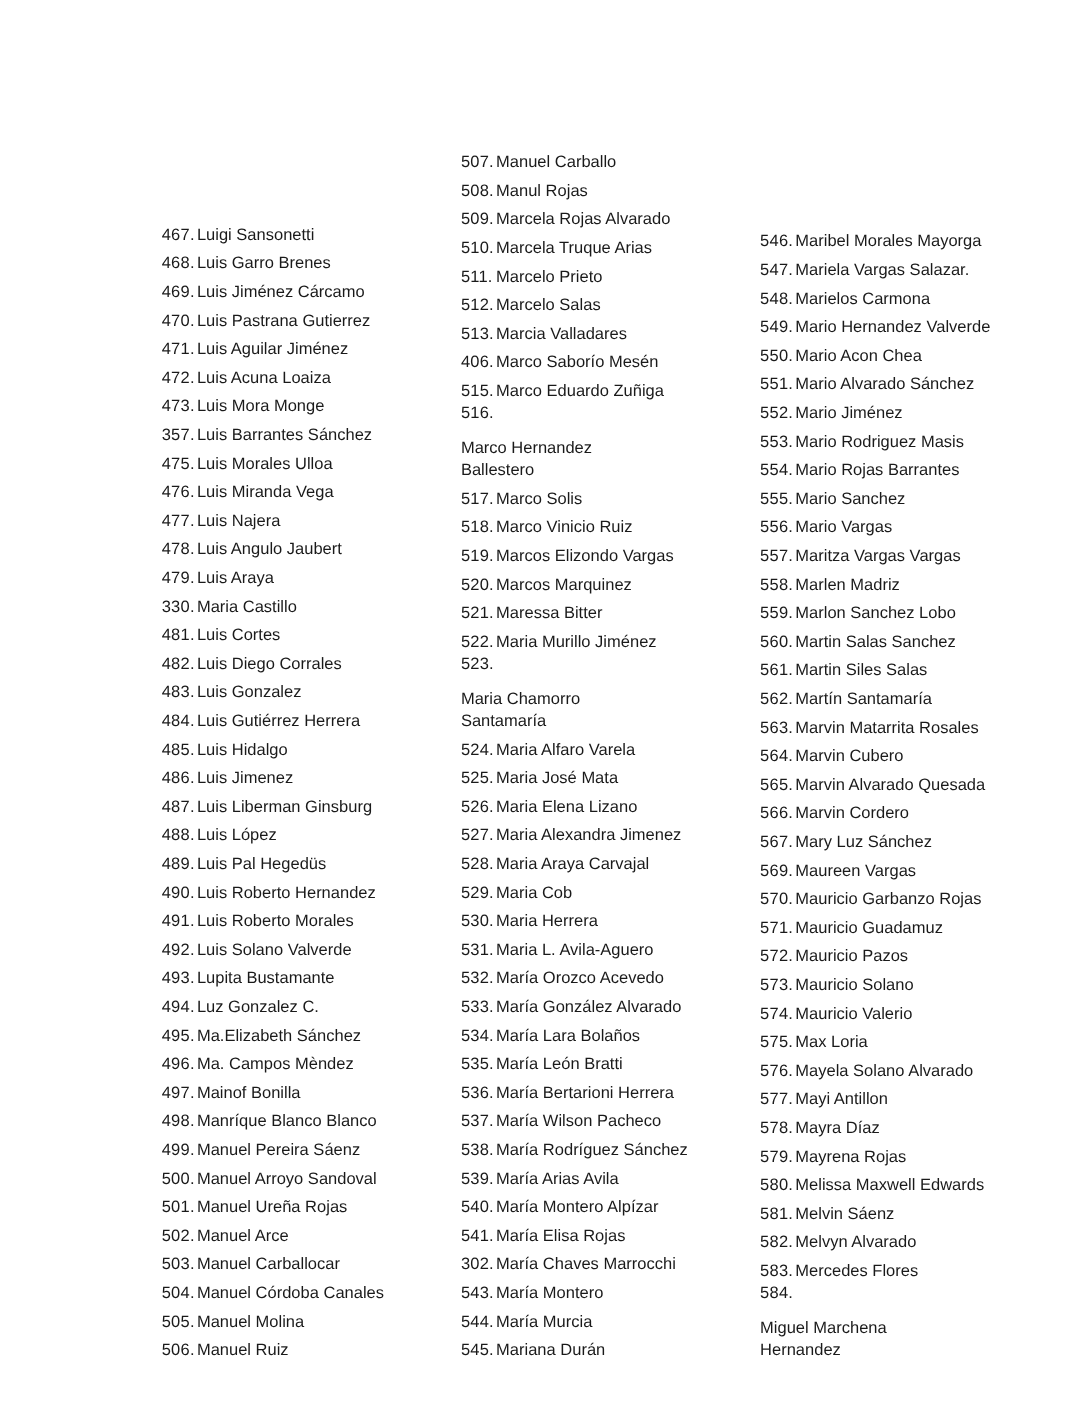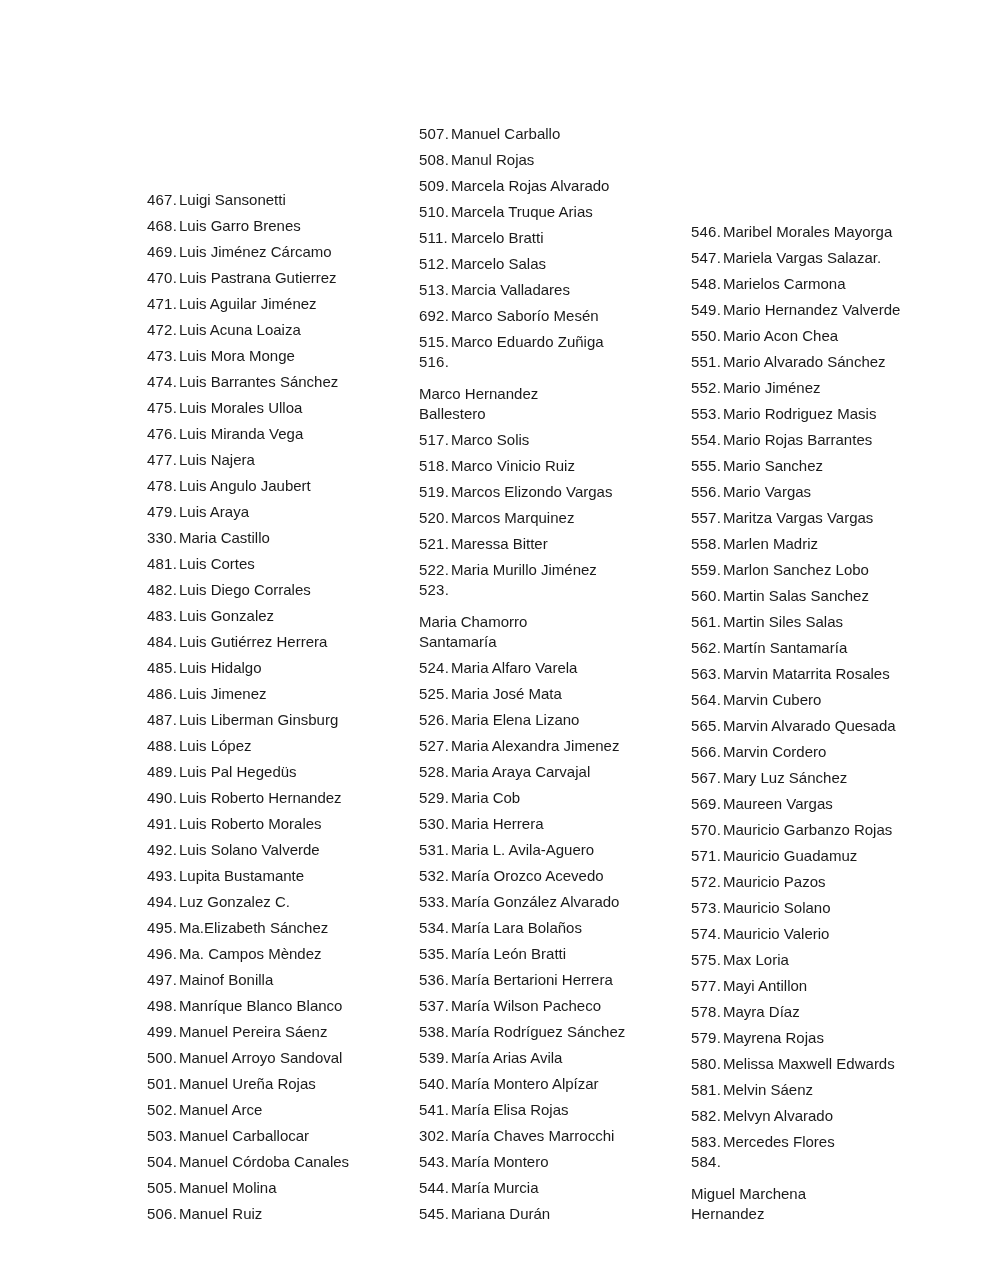--- a/index.html
+++ b/index.html
@@ -20,21 +20,21 @@
   }
   .columns {
     position: absolute;
     left: 147px;
     top: 124px;
     display: flex;
     align-items: flex-end;
   }
   .col { flex: 0 0 auto; }
   .col-1 { width: 272px; }
-  .col-2 { width: 272px; }
+  .col-2 { width: 272px; margin-top: 14px; }
   .col-3 { width: 285px; }
   .row {
     display: flex;
     line-height: 20px;
     margin-top: 6px;
     white-space: nowrap;
   }
   .row:first-child { margin-top: 0; }
   .row.two-line { margin-top: 0; flex-direction: column; }
   .num {
@@ -86,21 +86,21 @@
             <div>Luis Acuna Loaiza</div>
           </span>
         </div>
         <div class="row">
           <span class="num">473.</span>
           <span class="nm">
             <div>Luis Mora Monge</div>
           </span>
         </div>
         <div class="row">
-          <span class="num">474.</span>
+          <span class="num">357.</span>
           <span class="nm">
             <div>Luis Barrantes Sánchez</div>
           </span>
         </div>
         <div class="row">
           <span class="num">475.</span>
           <span class="nm">
             <div>Luis Morales Ulloa</div>
           </span>
         </div>
@@ -312,37 +312,37 @@
         </div>
         <div class="row">
           <span class="num">510.</span>
           <span class="nm">
             <div>Marcela Truque Arias</div>
           </span>
         </div>
         <div class="row">
           <span class="num">511.</span>
           <span class="nm">
-            <div>Marcelo Bratti</div>
+            <div>Marcelo Prieto</div>
           </span>
         </div>
         <div class="row">
           <span class="num">512.</span>
           <span class="nm">
             <div>Marcelo Salas</div>
           </span>
         </div>
         <div class="row">
           <span class="num">513.</span>
           <span class="nm">
             <div>Marcia Valladares</div>
           </span>
         </div>
         <div class="row">
-          <span class="num">692.</span>
+          <span class="num">406.</span>
           <span class="nm">
             <div>Marco Saborío Mesén</div>
           </span>
         </div>
         <div class="row">
           <span class="num">515.</span>
           <span class="nm">
             <div>Marco Eduardo Zuñiga</div>
           </span>
         </div>
@@ -695,20 +695,26 @@
         <div class="row">
           <span class="num">574.</span>
           <span class="nm">
             <div>Mauricio Valerio</div>
           </span>
         </div>
         <div class="row">
           <span class="num">575.</span>
           <span class="nm">
             <div>Max Loria</div>
+          </span>
+        </div>
+        <div class="row">
+          <span class="num">576.</span>
+          <span class="nm">
+            <div>Mayela Solano Alvarado</div>
           </span>
         </div>
         <div class="row">
           <span class="num">577.</span>
           <span class="nm">
             <div>Mayi Antillon</div>
           </span>
         </div>
         <div class="row">
           <span class="num">578.</span>

